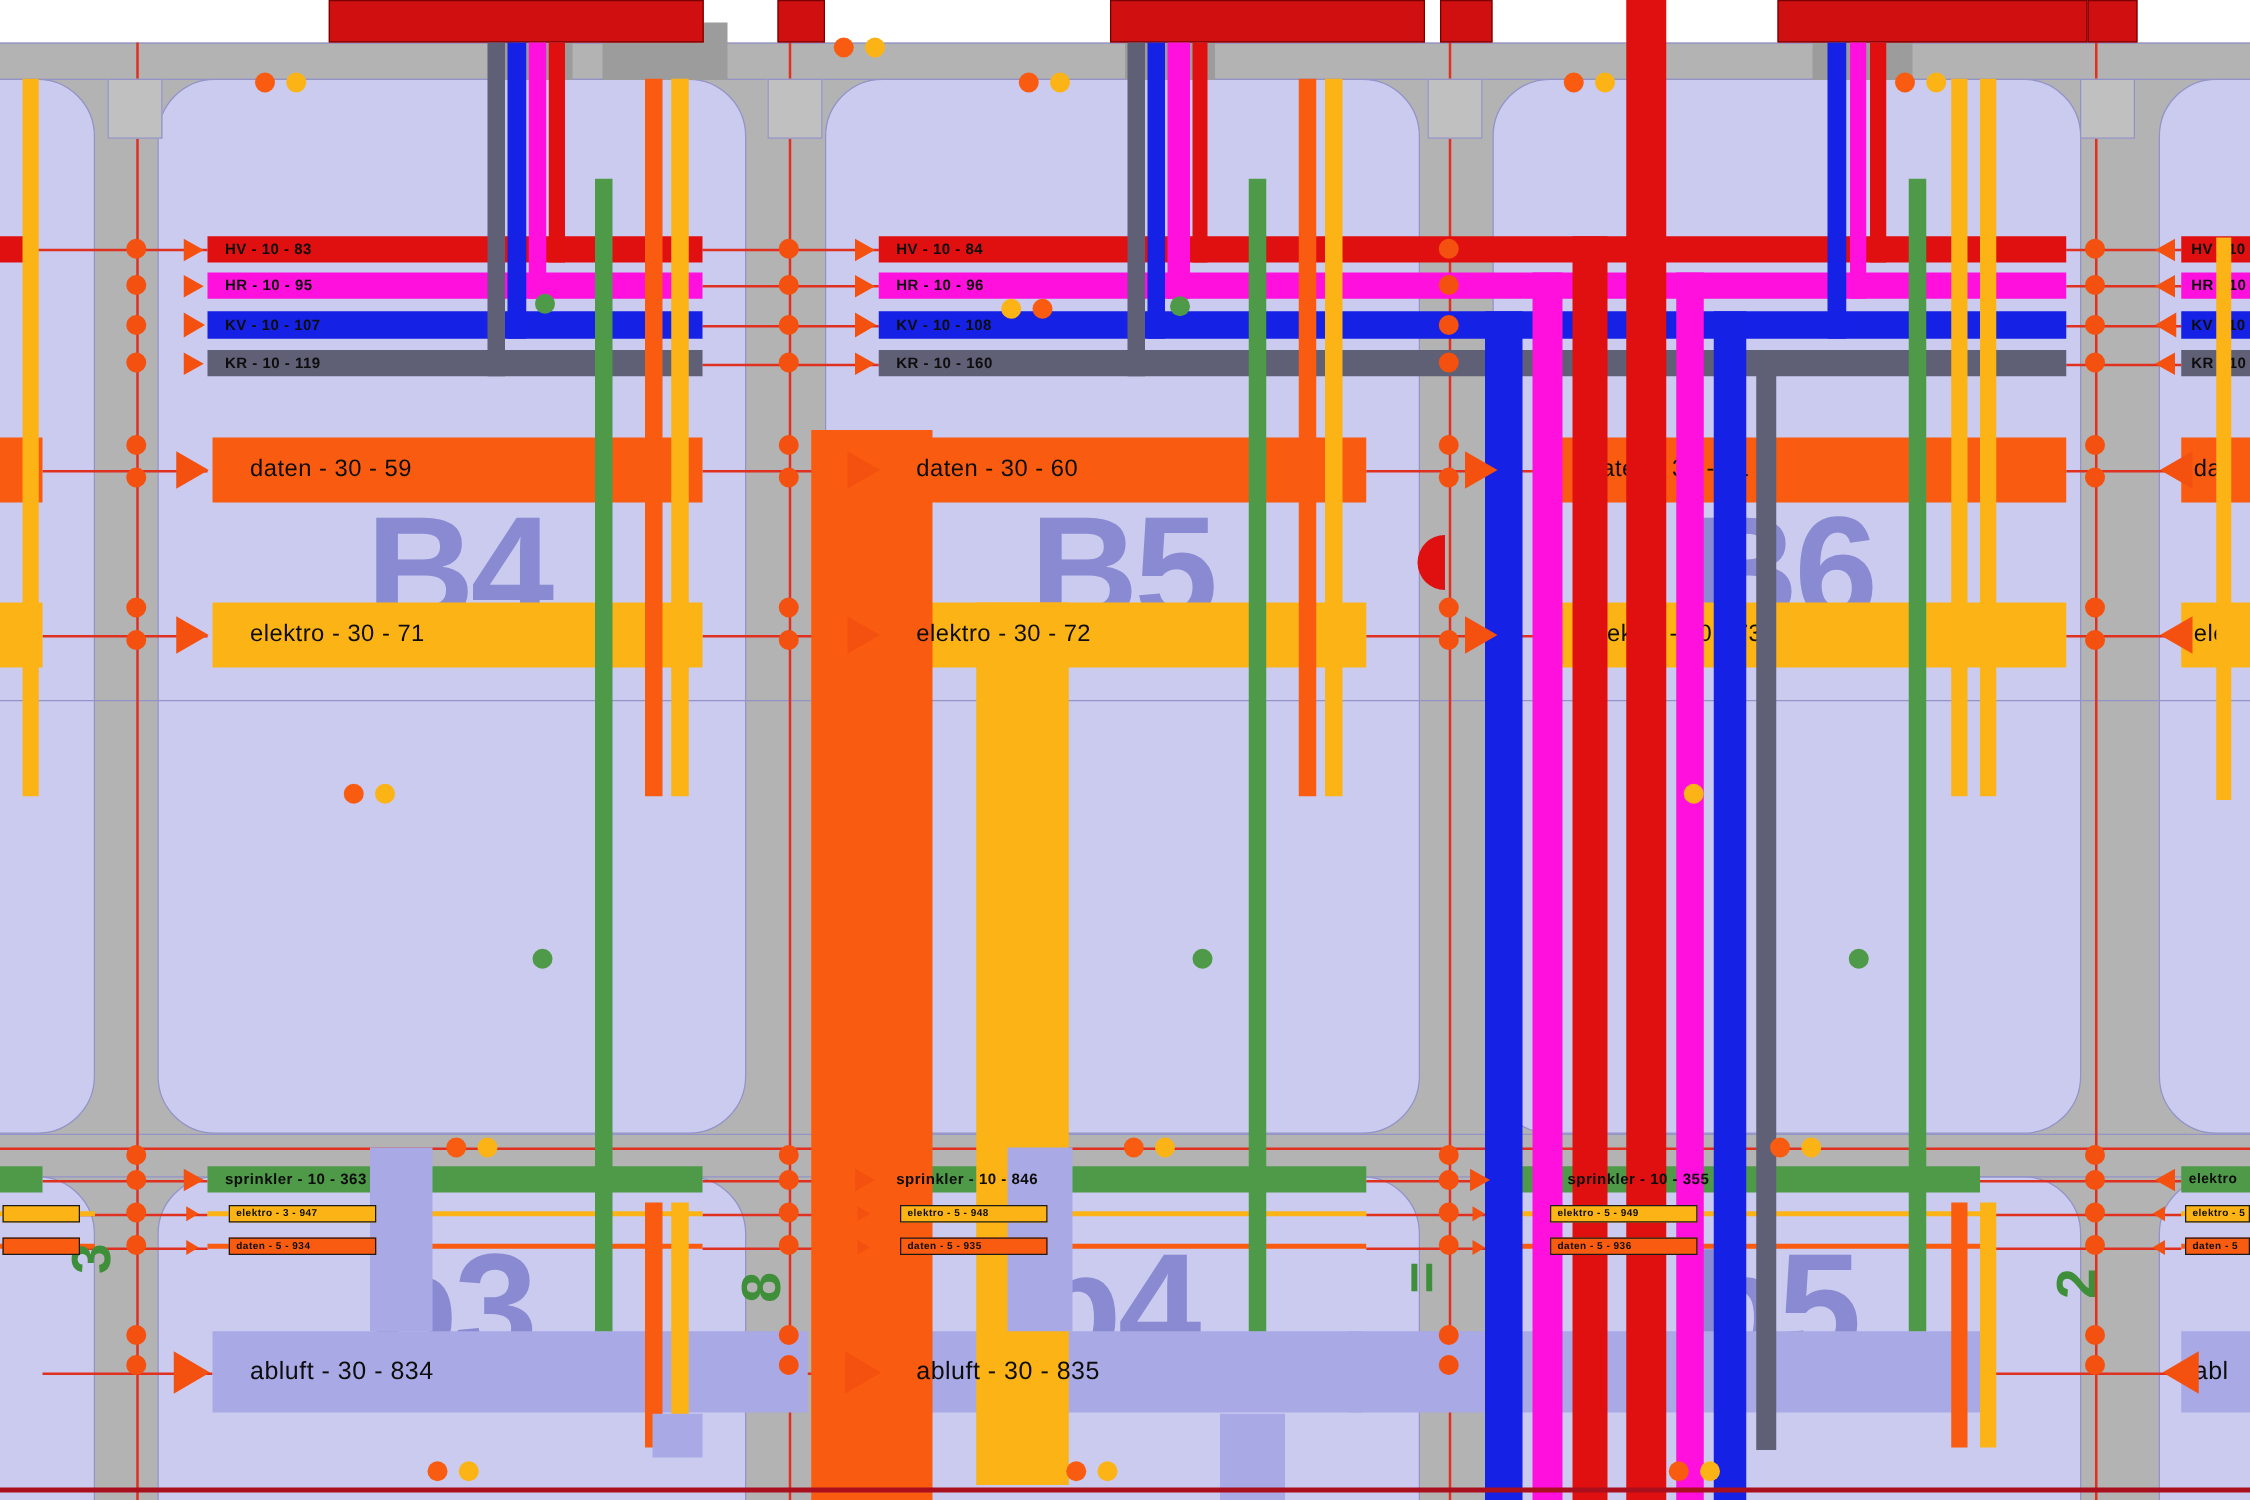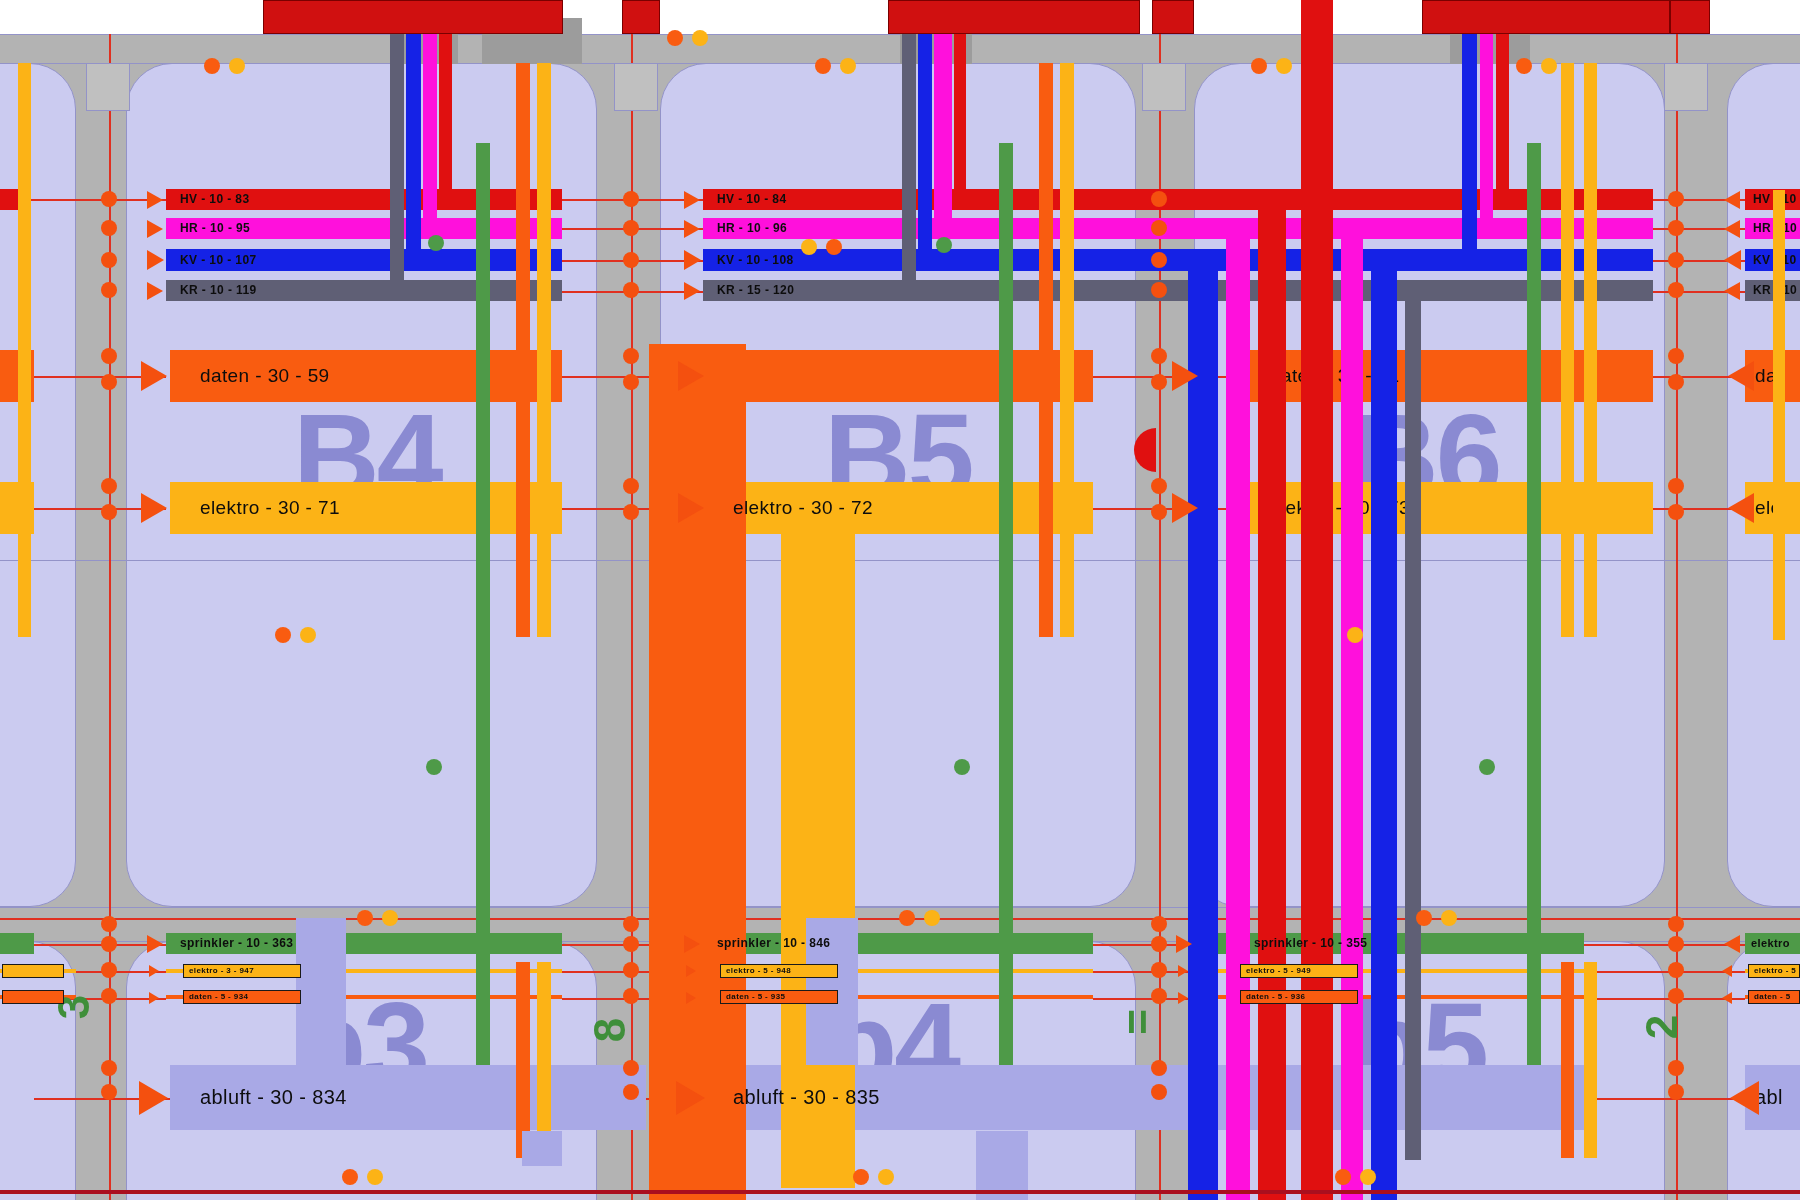--- a/index.html
+++ b/index.html
@@ -102,22 +102,23 @@
     <div class="abs lbl" style="left: 180px; top: 933px; width: 382px; height: 21px; line-height: 21px; font-size: 12px; z-index: 2; font-weight: 700;">sprinkler - 10 - 363</div>
     <div class="abs" style="left: 170px; top: 1065px; width: 476px; height: 65px; background: rgb(169, 169, 230); z-index: 2;"></div>
     <div class="abs lbl" style="left: 200px; top: 1065px; width: 446px; height: 65px; line-height: 65px; font-size: 20px; z-index: 2; font-weight: 400;">abluft - 30 - 834</div>
     <div class="abs" style="left: 703px; top: 189px; width: 950px; height: 21px; background: rgb(224, 16, 16); z-index: 2;"></div>
     <div class="abs lbl" style="left: 717px; top: 189px; width: 936px; height: 21px; line-height: 21px; font-size: 12px; z-index: 2; font-weight: 700;">HV - 10 - 84</div>
     <div class="abs" style="left: 703px; top: 218px; width: 950px; height: 21px; background: rgb(255, 16, 220); z-index: 2;"></div>
     <div class="abs lbl" style="left: 717px; top: 218px; width: 936px; height: 21px; line-height: 21px; font-size: 12px; z-index: 2; font-weight: 700;">HR - 10 - 96</div>
     <div class="abs" style="left: 703px; top: 249px; width: 950px; height: 22px; background: rgb(21, 34, 230); z-index: 2;"></div>
     <div class="abs lbl" style="left: 717px; top: 249px; width: 936px; height: 22px; line-height: 22px; font-size: 12px; z-index: 2; font-weight: 700;">KV - 10 - 108</div>
     <div class="abs" style="left: 703px; top: 280px; width: 950px; height: 21px; background: rgb(95, 95, 117); z-index: 2;"></div>
-    <div class="abs lbl" style="left: 717px; top: 280px; width: 936px; height: 21px; line-height: 21px; font-size: 12px; z-index: 2; font-weight: 700;">KR - 15 - 120</div>
+    <div class="abs lbl" style="left: 717px; top: 280px; width: 936px; height: 21px; line-height: 21px; font-size: 12px; z-index: 2; font-weight: 700;">KR - 10 - 160</div>
     <div class="abs" style="left: 703px; top: 350px; width: 390px; height: 52px; background: rgb(249, 92, 16); z-index: 2;"></div>
+    <div class="abs lbl" style="left: 733px; top: 350px; width: 360px; height: 52px; line-height: 52px; font-size: 19px; z-index: 6; font-weight: 400;">daten - 30 - 60</div>
     <div class="abs" style="left: 703px; top: 482px; width: 390px; height: 52px; background: rgb(252, 179, 22); z-index: 2;"></div>
     <div class="abs lbl" style="left: 733px; top: 482px; width: 360px; height: 52px; line-height: 52px; font-size: 19px; z-index: 6; font-weight: 400;">elektro - 30 - 72</div>
     <div class="abs" style="left: 703px; top: 933px; width: 390px; height: 21px; background: rgb(78, 154, 72); z-index: 2;"></div>
     <div class="abs lbl" style="left: 717px; top: 933px; width: 376px; height: 21px; line-height: 21px; font-size: 12px; z-index: 6; font-weight: 700;">sprinkler - 10 - 846</div>
     <div class="abs" style="left: 703px; top: 1065px; width: 387px; height: 65px; background: rgb(169, 169, 230); z-index: 2;"></div>
     <div class="abs lbl" style="left: 733px; top: 1065px; width: 357px; height: 65px; line-height: 65px; font-size: 20px; z-index: 6; font-weight: 400;">abluft - 30 - 835</div>
     <div class="abs" style="left: 1240px; top: 350px; width: 413px; height: 52px; background: rgb(249, 92, 16); z-index: 2;"></div>
     <div class="abs lbl" style="left: 1270px; top: 350px; width: 383px; height: 52px; line-height: 52px; font-size: 19px; z-index: 2; font-weight: 400;">daten - 30 - 61</div>
     <div class="abs" style="left: 1240px; top: 482px; width: 413px; height: 52px; background: rgb(252, 179, 22); z-index: 2;"></div>
     <div class="abs lbl" style="left: 1270px; top: 482px; width: 383px; height: 52px; line-height: 52px; font-size: 19px; z-index: 2; font-weight: 400;">elektro - 30 - 73</div>

